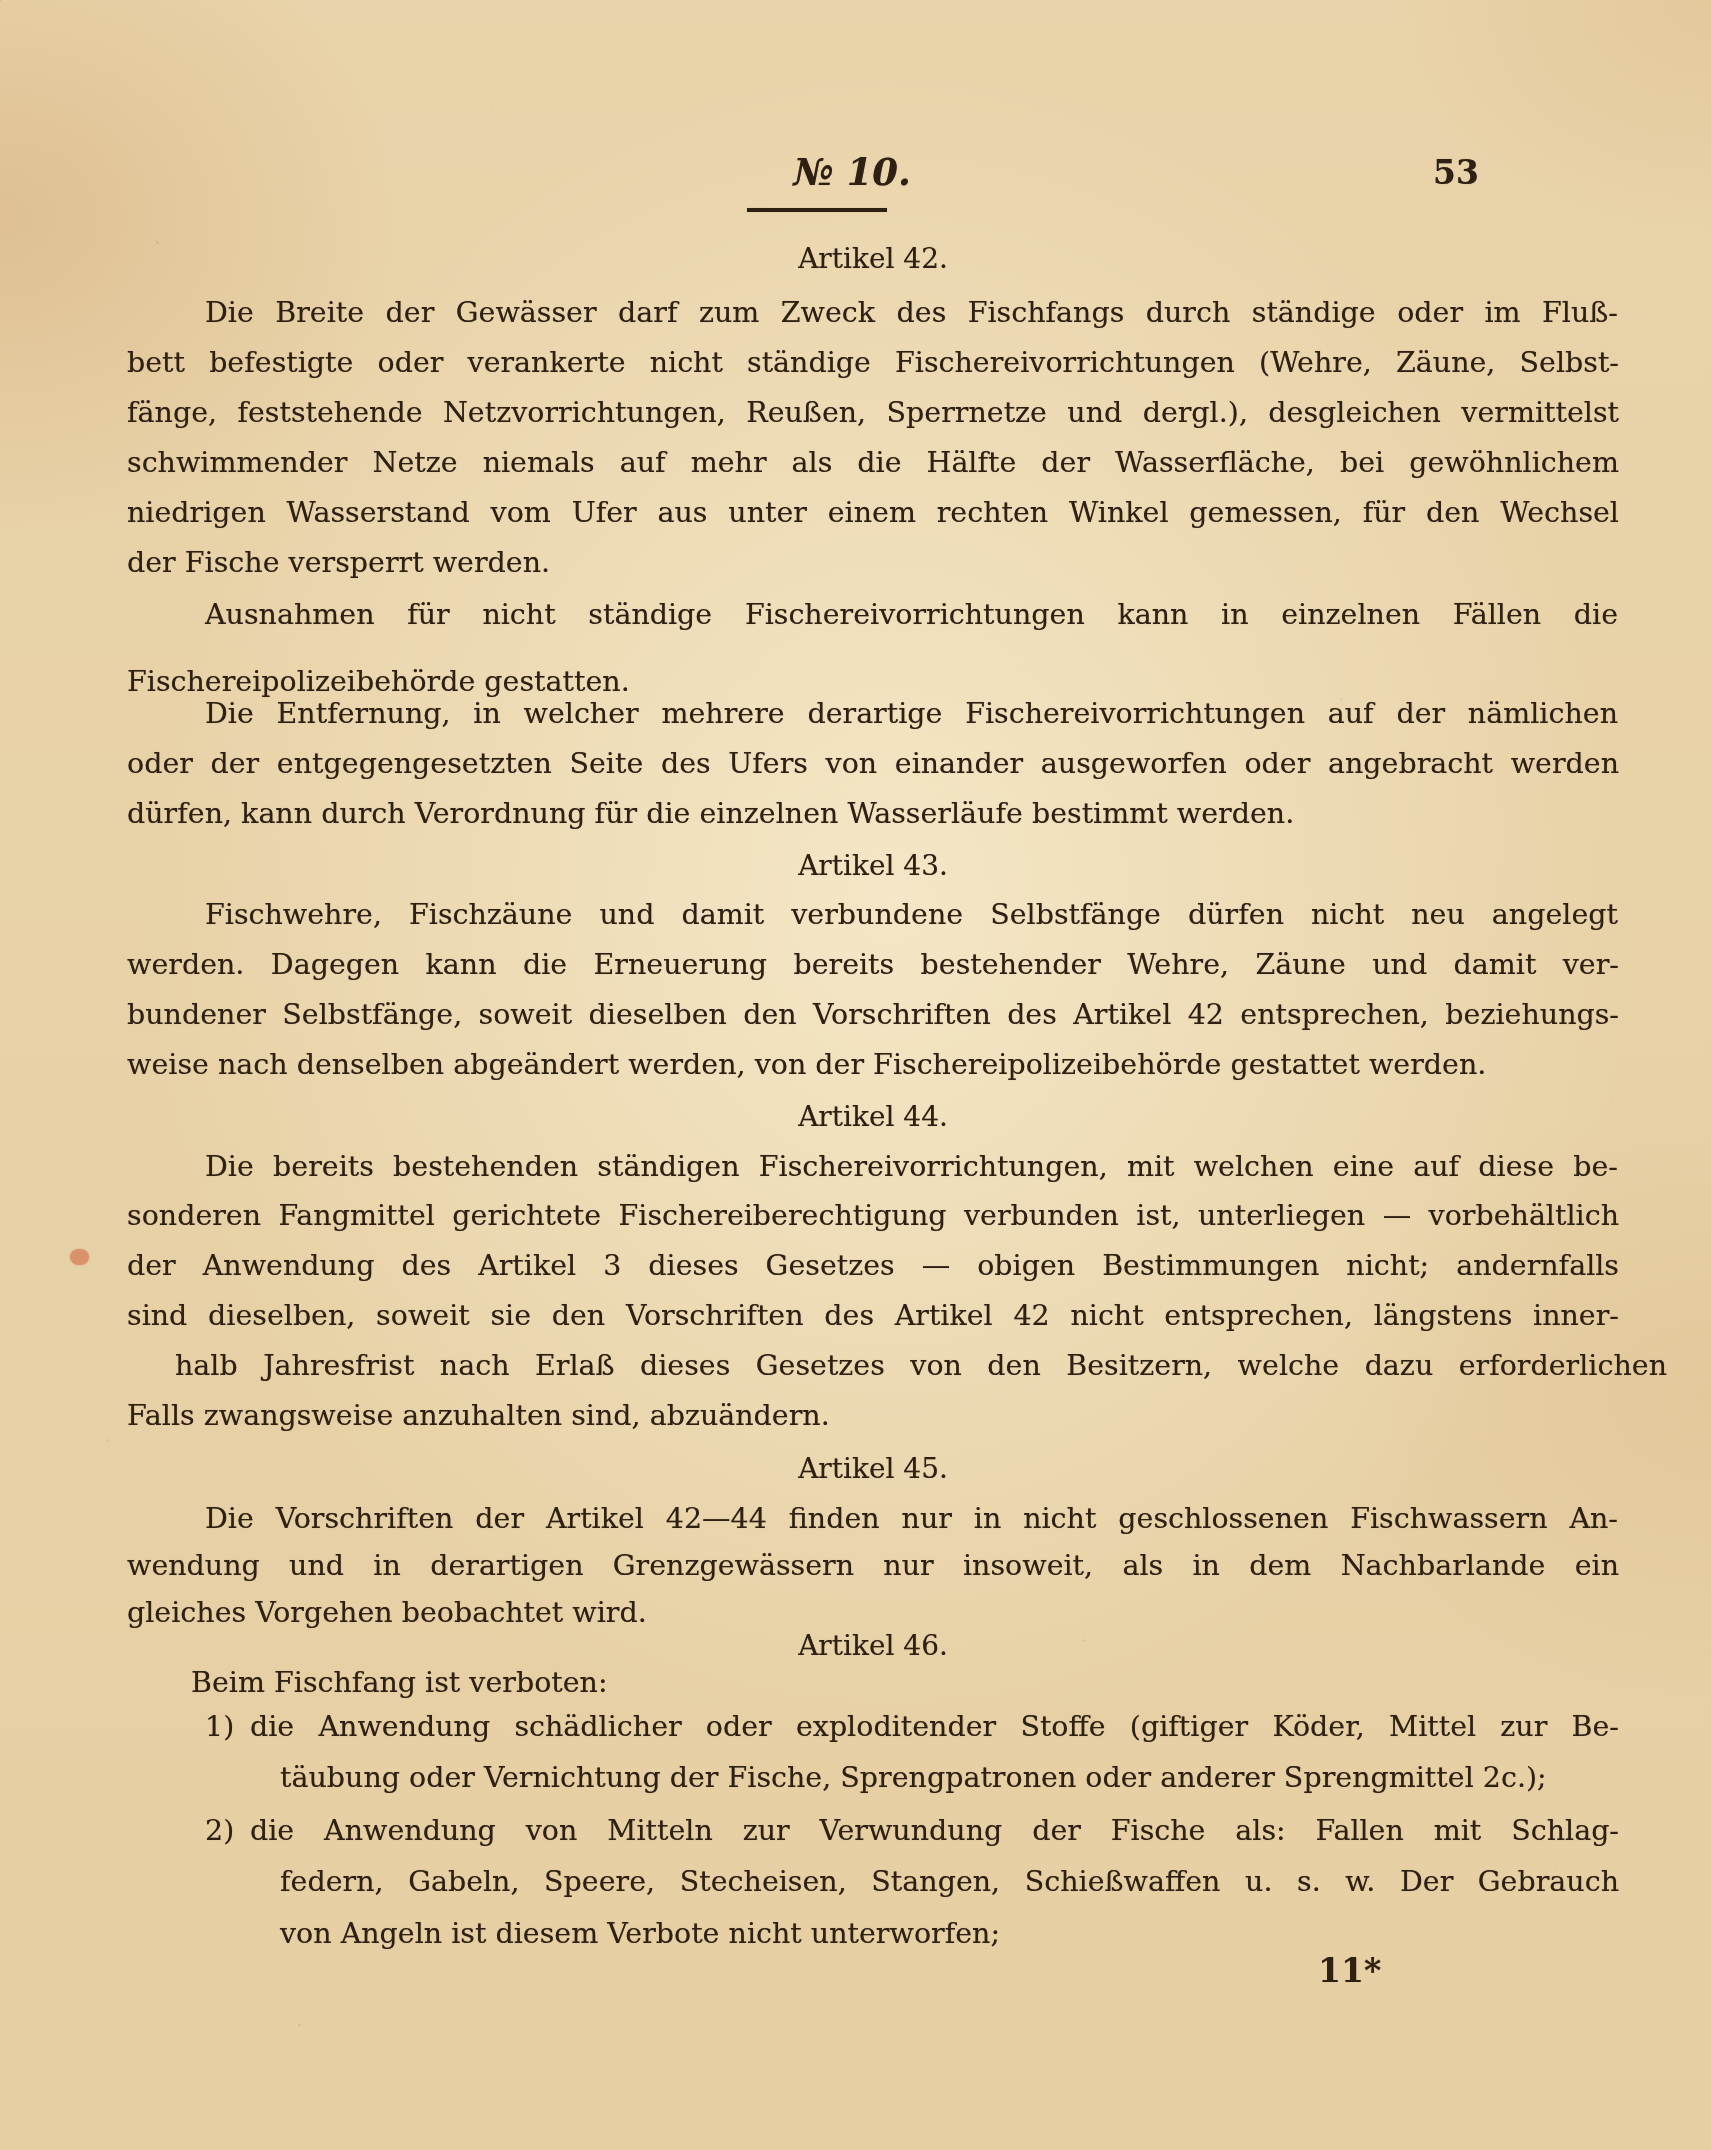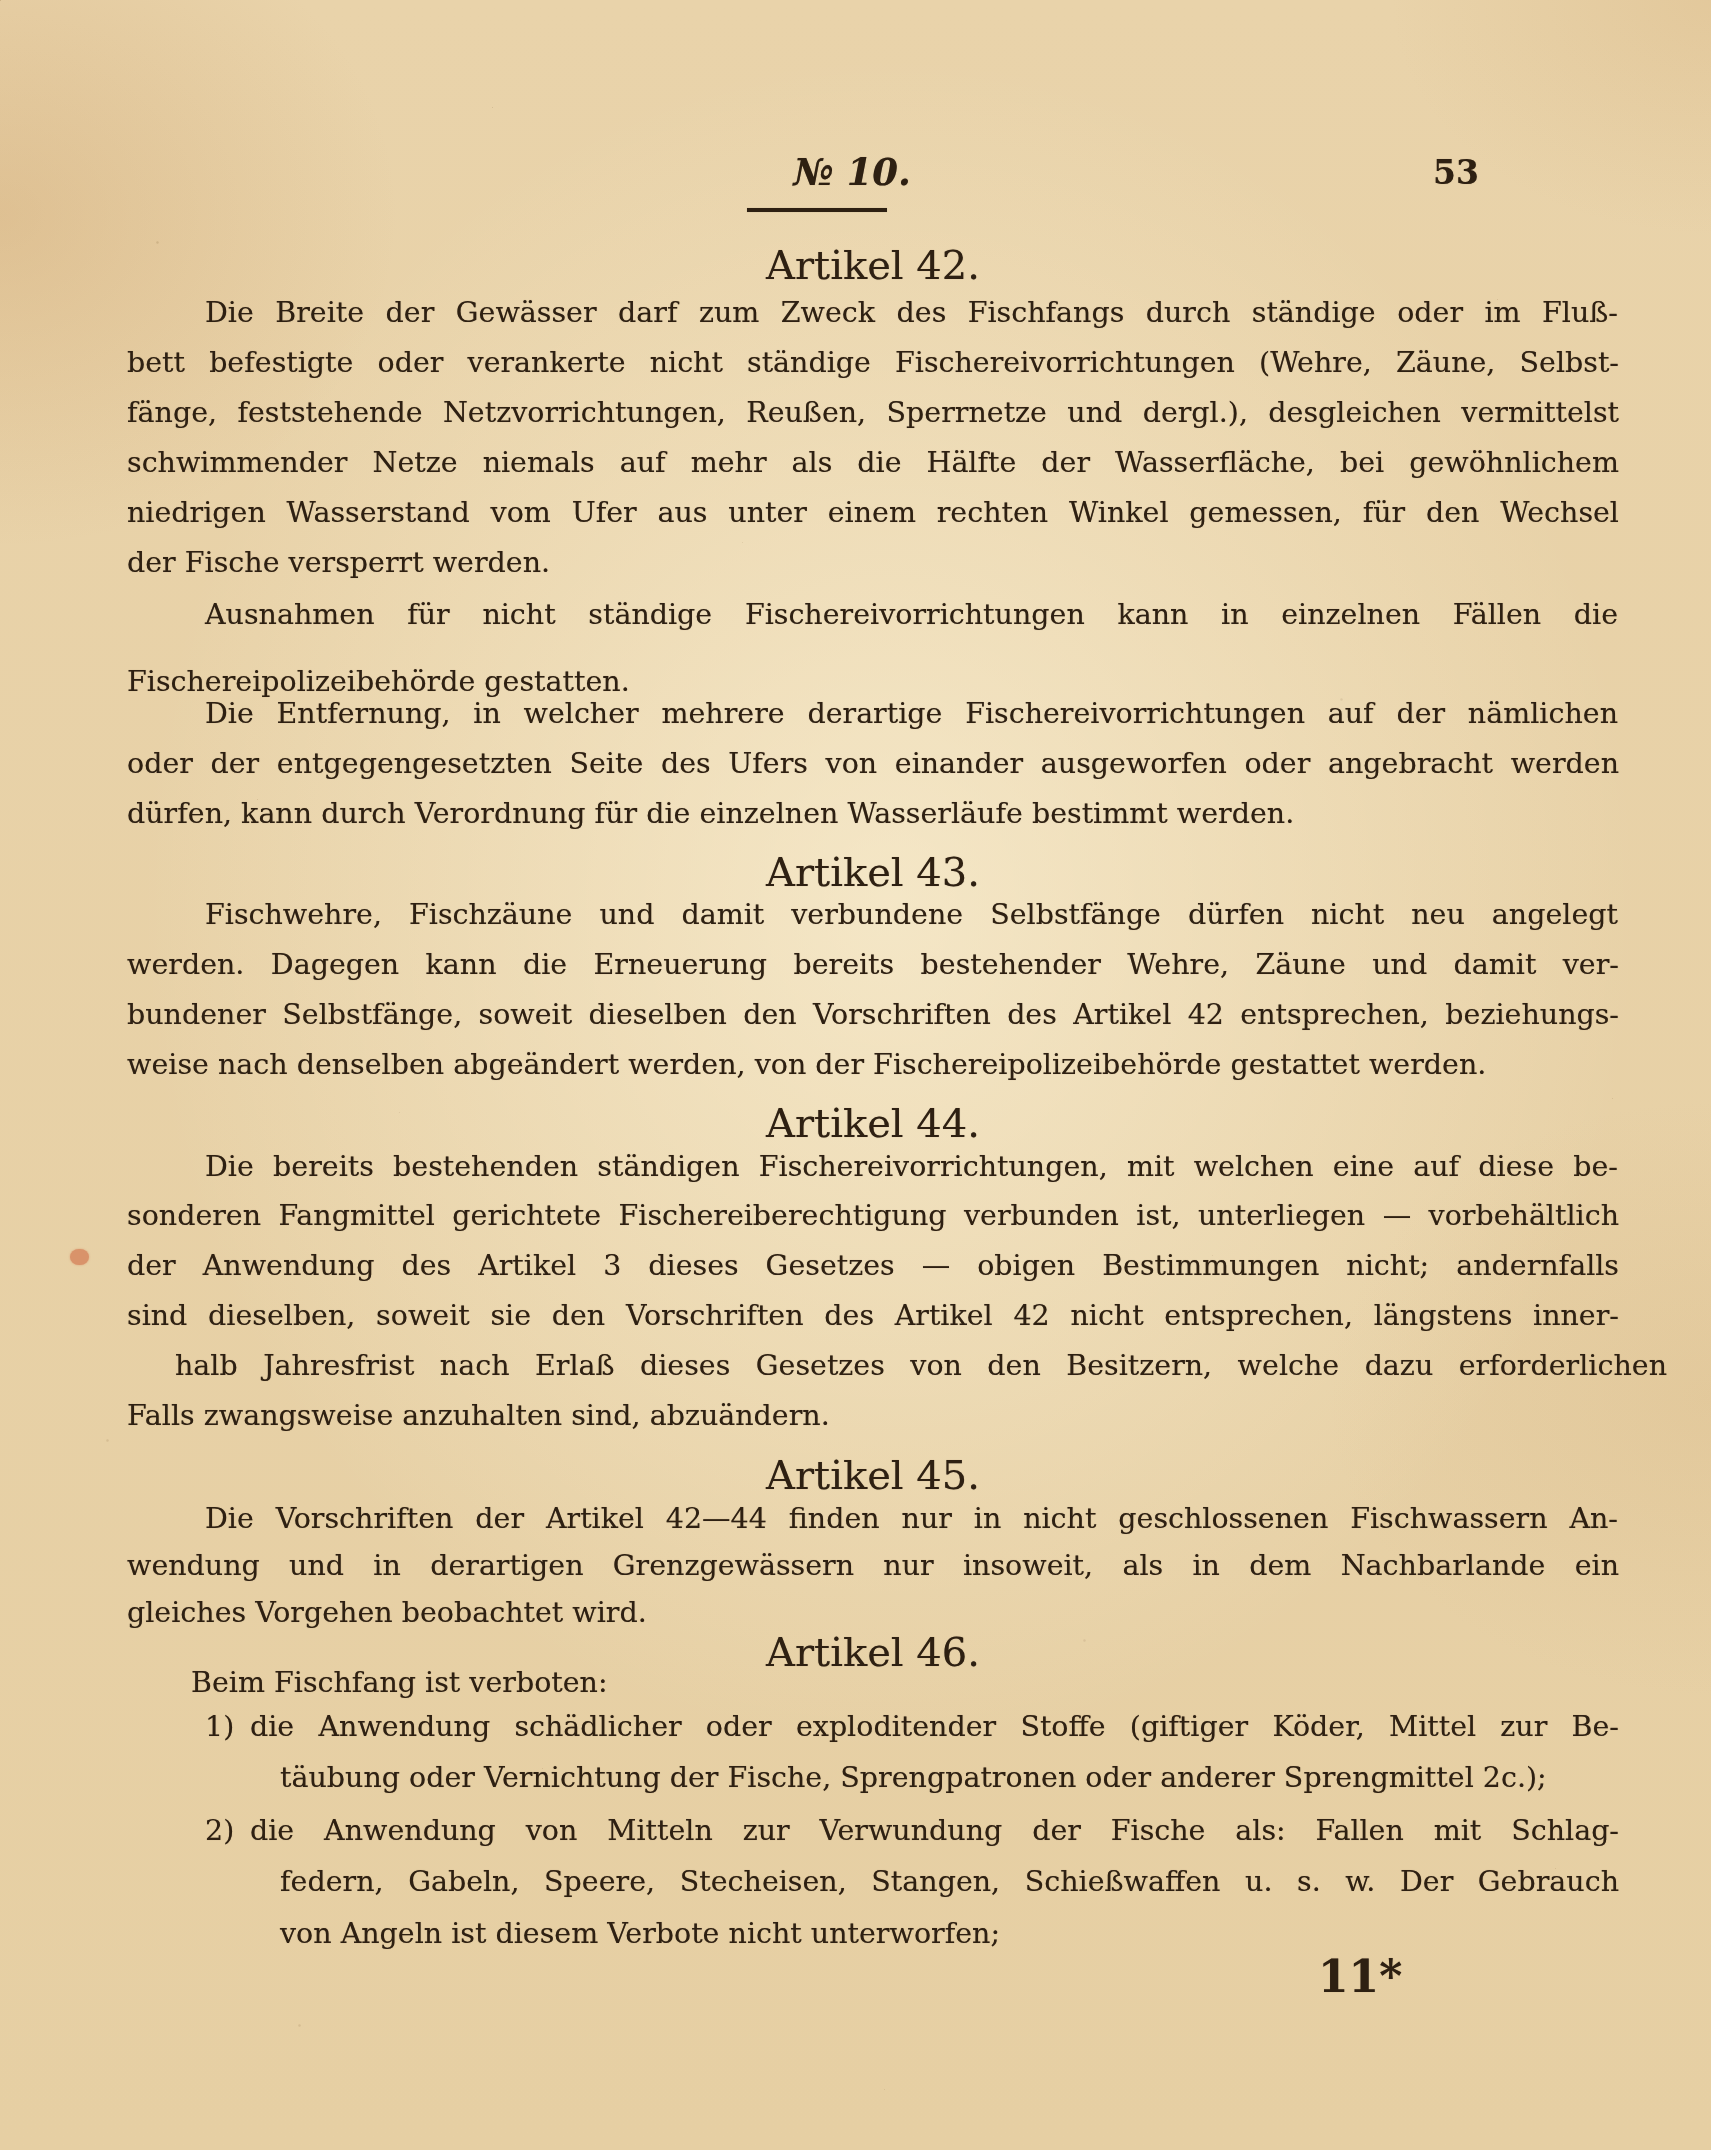--- a/index.html
+++ b/index.html
@@ -28,23 +28,23 @@
       884px 2089px 0 0 rgba(118,86,46,0.18), 742px 542px 0 0 rgba(118,86,46,0.15),
       1212px 1255px 0 0 rgba(118,86,46,0.15), 399px 1112px 0 0 rgba(118,86,46,0.15);}
   .ink{color:#2e2012;text-shadow:0 0 0.7px rgba(46,32,18,0.45);}
   .issue{position:absolute;left:697px;top:150px;width:214px;text-align:right;
     font-size:37px;font-weight:bold;font-style:italic;}
   .issue-rule{position:absolute;left:747px;top:208px;width:140px;height:4.3px;
     background:#2e2012;box-shadow:0 0 0.7px rgba(46,32,18,0.6);}
   .pagenum{position:absolute;left:1433px;top:153px;font-size:33px;font-weight:bold;}
   .line{position:absolute;font-size:28.5px;height:44px;text-align:justify;}
   .line.just{text-align-last:justify;}
-  .heading{position:absolute;left:127px;width:1492px;text-align:center;font-size:40px;}
+  .heading{position:absolute;left:127px;width:1492px;text-align:center;font-size:28px;}
   .marker{position:absolute;font-size:28.5px;}
-  .footer-mark{position:absolute;left:1318px;top:1951px;font-size:44px;font-weight:bold;}
+  .footer-mark{position:absolute;left:1318px;top:1951px;font-size:33px;font-weight:bold;}
   .ink-spot{position:absolute;left:70px;top:1249px;width:18.5px;height:16.4px;border-radius:50%;
     background:#d9936a;box-shadow:0 0 2.1px rgba(217,147,106,0.8);}
 </style>
 </head>
 <body>
 
 <div class="paper"></div>
 <div class="speckles"></div>
 
 <div class="issue ink">№ 10.</div>

